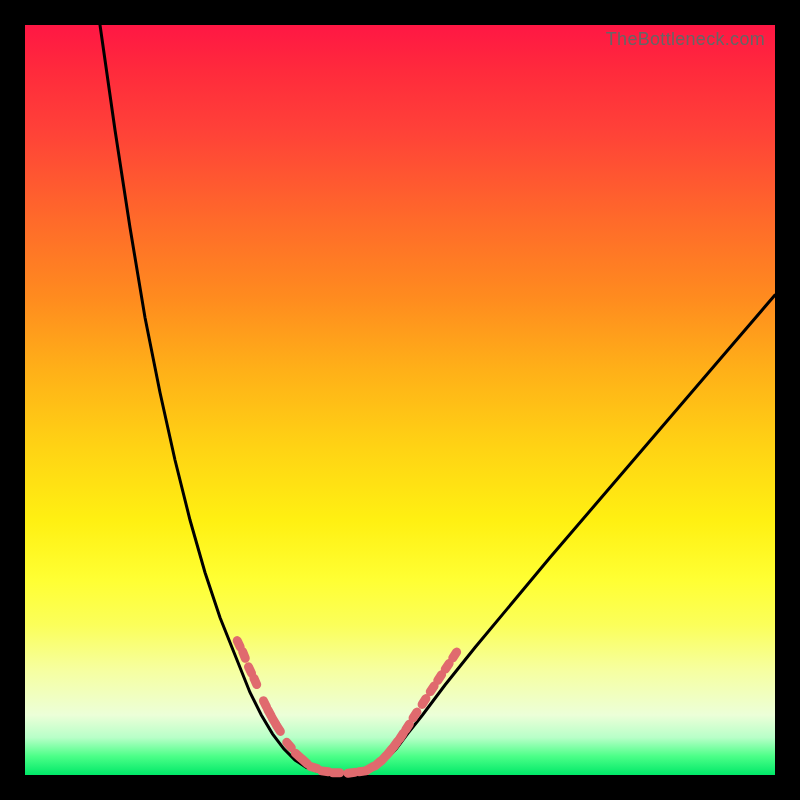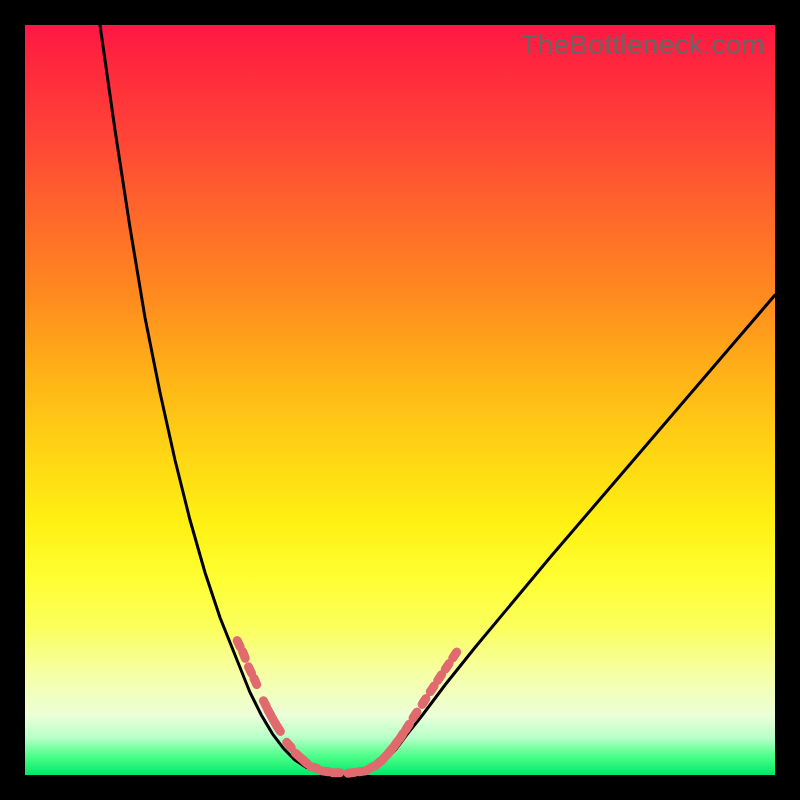--- a/index.html
+++ b/index.html
@@ -40,21 +40,21 @@
       #b8ffc8 95%,
       #4cff88 97.5%,
       #00e868 100%
     );
   }
   .watermark {
     position: absolute;
     top: 4px;
     right: 10px;
     color: #666;
-    font-size: 28px;
+    font-size: 18px;
     letter-spacing: 0.3px;
     user-select: none;
   }
   svg.curve-layer {
     position: absolute;
     left: 0;
     top: 0;
     width: 750px;
     height: 750px;
     overflow: visible;

